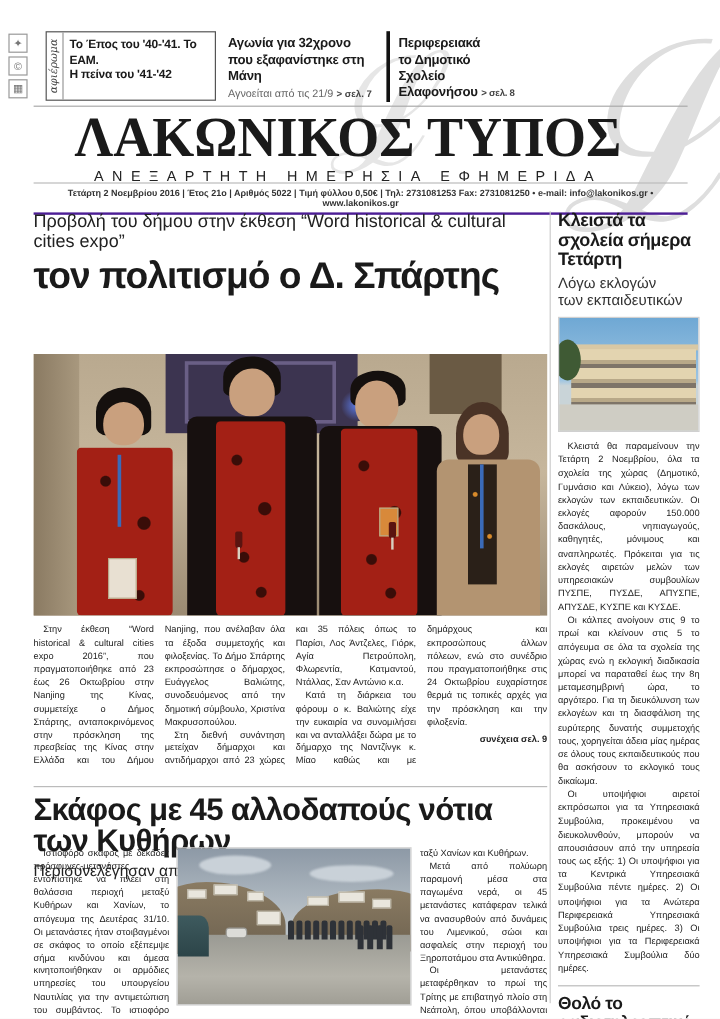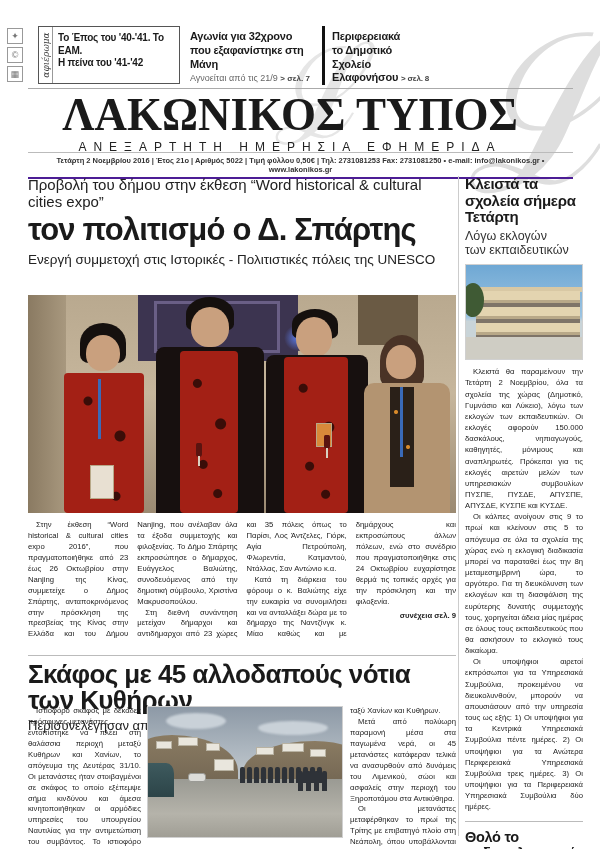--- a/index.html
+++ b/index.html
@@ -175,21 +175,20 @@
   </div>
   <div class="dateline-wrap z">
     <div class="dateline">Τετάρτη 2 Νοεμβρίου 2016 | Έτος 21ο | Αριθμός 5022 | Τιμή φύλλου 0,50€ | Τηλ: 2731081253 Fax: 2731081250 • e-mail: info@lakonikos.gr • www.lakonikos.gr</div>
   </div>
 
   <div class="vdivider z"></div>
 
   <div class="mainart z">
     <div class="kicker">Προβολή του δήμου στην έκθεση “Word historical &amp; cultural cities expo”</div>
     <div class="headline">τον πολιτισμό ο Δ. Σπάρτης</div>
-    <div class="subhead">Ενεργή συμμετοχή στις Ιστορικές - Πολιτιστικές πόλεις της UNESCO</div>
   </div>
 
   <div class="expo-photo z">
     <div class="pillar" style="left:0;top:0;width:38px;height:218px"></div>
     <div class="wall-panel" style="left:110px;top:0;width:160px;height:66px"></div>
     <div class="frame" style="left:126px;top:6px;width:126px;height:52px"></div>
     <div class="wall-panel" style="left:330px;top:0;width:60px;height:50px;background:#6a5a44"></div>
     <div class="glow" style="left:256px;top:30px;width:26px;height:26px"></div>
 
     <div class="person">

